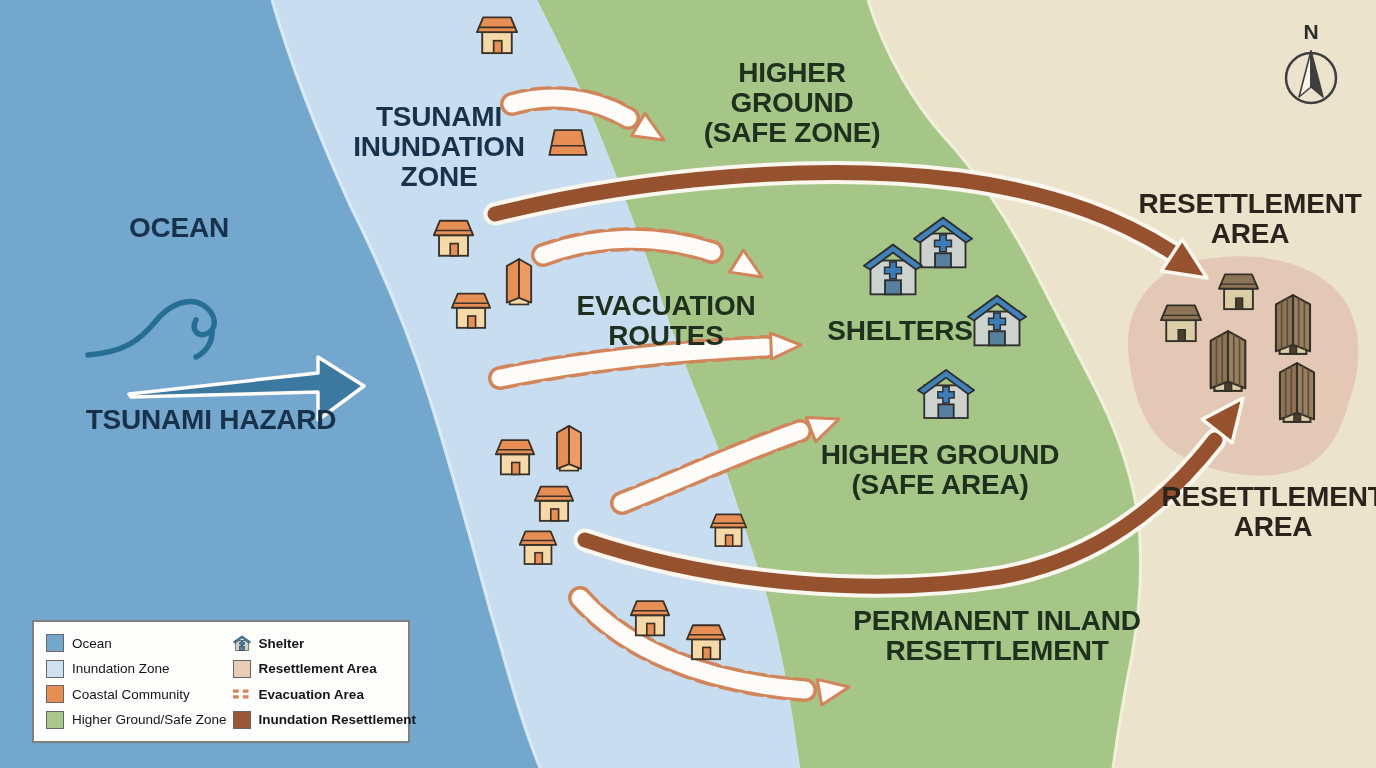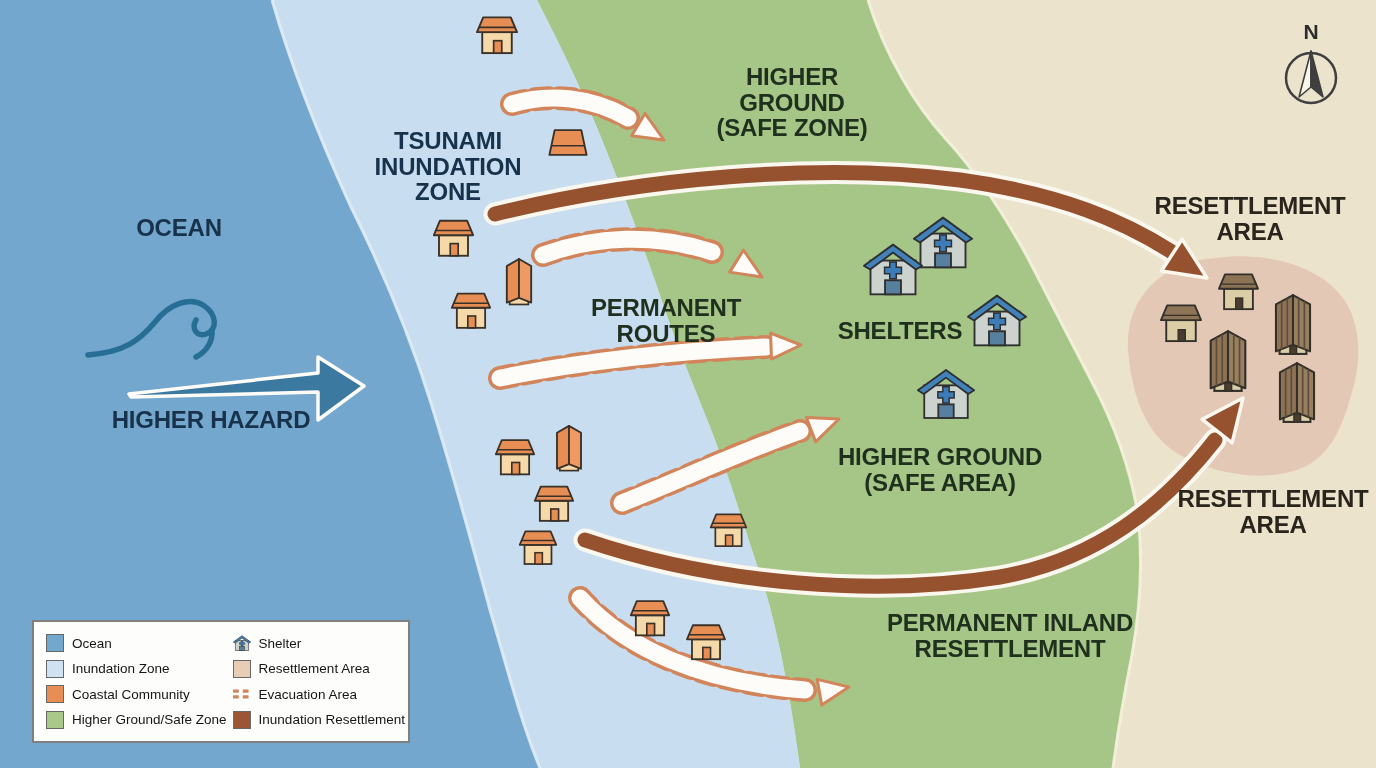--- a/index.html
+++ b/index.html
@@ -1,30 +1,30 @@
 <!DOCTYPE html>
 <html><head>
 <meta charset="utf-8">
 <style>
   html,body{margin:0;padding:0;background:#ebe3cc;}
   .stage{position:relative;width:1376px;height:768px;overflow:hidden;
          font-family:"Liberation Sans",sans-serif;}
   .map-svg{position:absolute;left:0;top:0;width:1376px;height:768px;display:block;}
   .map-label{position:absolute;transform:translate(-50%,-50%);
-    font-weight:700;font-size:24px;line-height:1.07;letter-spacing:-0.2px;
+    font-weight:700;font-size:28px;line-height:1.07;letter-spacing:-0.2px;
     text-align:center;white-space:pre-line;color:#17324a;pointer-events:none;}
   .lbl-green{color:#20301e;}
   .lbl-dark{color:#2a241c;}
   .lbl-n{color:#2c2c2c;font-size:21px;}
   
   .legend{position:absolute;left:32px;top:620px;width:378px;height:123px;
     background:#fdfdfc;border:2px solid #7f7f7f;box-sizing:border-box;
     display:flex;padding:10px 12px;gap:6px;}
   .legend-col{display:flex;flex-direction:column;justify-content:space-between;flex:1;}
-  .legend-col.right{flex:1.08;}
+  .legend-col.right{flex:1.08;font-weight:bold;}
   .legend-row{display:flex;align-items:center;gap:8px;height:22px;}
   .sw{width:18px;height:18px;box-sizing:border-box;border:1.5px solid #676767;flex:0 0 18px;}
   .sw-ocean{background:#74a7ce;}
   .sw-inundation{background:#cfe2f1;}
   .sw-coastal{background:#e78e55;}
   .sw-safe{background:#a9c98b;}
   .sw-resettle{background:#e7cdb6;}
   .sw-perm{background:#9c5636;}
   .sw-none{border:none;display:flex;align-items:center;justify-content:center;}
   .legend-label{font-size:13.5px;color:#161616;white-space:nowrap;}
@@ -152,33 +152,33 @@
     <use href="#sym-brown-angled" x="1274" y="360" width="46" height="64"></use>
 
     <g>
       <circle cx="1311" cy="78" r="25" fill="none" stroke="#3f3f3f" stroke-width="2.5"></circle>
       <polygon points="1311,51 1299,97 1311,87" fill="#faf6ea" stroke="#3f3f3f" stroke-width="1.6" stroke-linejoin="round"></polygon>
       <polygon points="1311,51 1323,97 1311,87" fill="#3f3f3f" stroke="#3f3f3f" stroke-width="1.6" stroke-linejoin="round"></polygon>
     </g>
   </svg>
 
   <div class="map-label" style="left:179px;top:228px;">OCEAN</div>
-  <div class="map-label" style="left:211px;top:420px;">HIGHER HAZARD</div>
-  <div class="map-label" style="left:448px;top:147px;margin-top:20px;">TSUNAMI
+  <div class="map-label" style="left:211px;top:420px;">TSUNAMI HAZARD</div>
+  <div class="map-label" style="left:439px;top:147px;">TSUNAMI
 INUNDATION
 ZONE</div>
   <div class="map-label lbl-green" style="left:792px;top:103px;">HIGHER
 GROUND
 (SAFE ZONE)</div>
-  <div class="map-label lbl-green" style="left:666px;top:321px;">PERMANENT
+  <div class="map-label lbl-green" style="left:666px;top:321px;">EVACUATION
 ROUTES</div>
   <div class="map-label lbl-green" style="left:900px;top:331px;text-align:right;">SHELTERS</div>
   <div class="map-label lbl-green" style="left:940px;top:470px;">HIGHER GROUND
 (SAFE AREA)</div>
-  <div class="map-label lbl-green" style="left:997px;top:636px;margin-left:13px;">PERMANENT INLAND
+  <div class="map-label lbl-green" style="left:997px;top:636px;">PERMANENT INLAND
 RESETTLEMENT</div>
   <div class="map-label lbl-dark" style="left:1250px;top:219px;">RESETTLEMENT
 AREA</div>
   <div class="map-label lbl-dark" style="left:1273px;top:512px;">RESETTLEMENT
 AREA</div>
   <div class="map-label lbl-n" style="left:1311px;top:32px;">N</div>
 
   <div class="legend">
     <div class="legend-col">
       <div class="legend-row">

